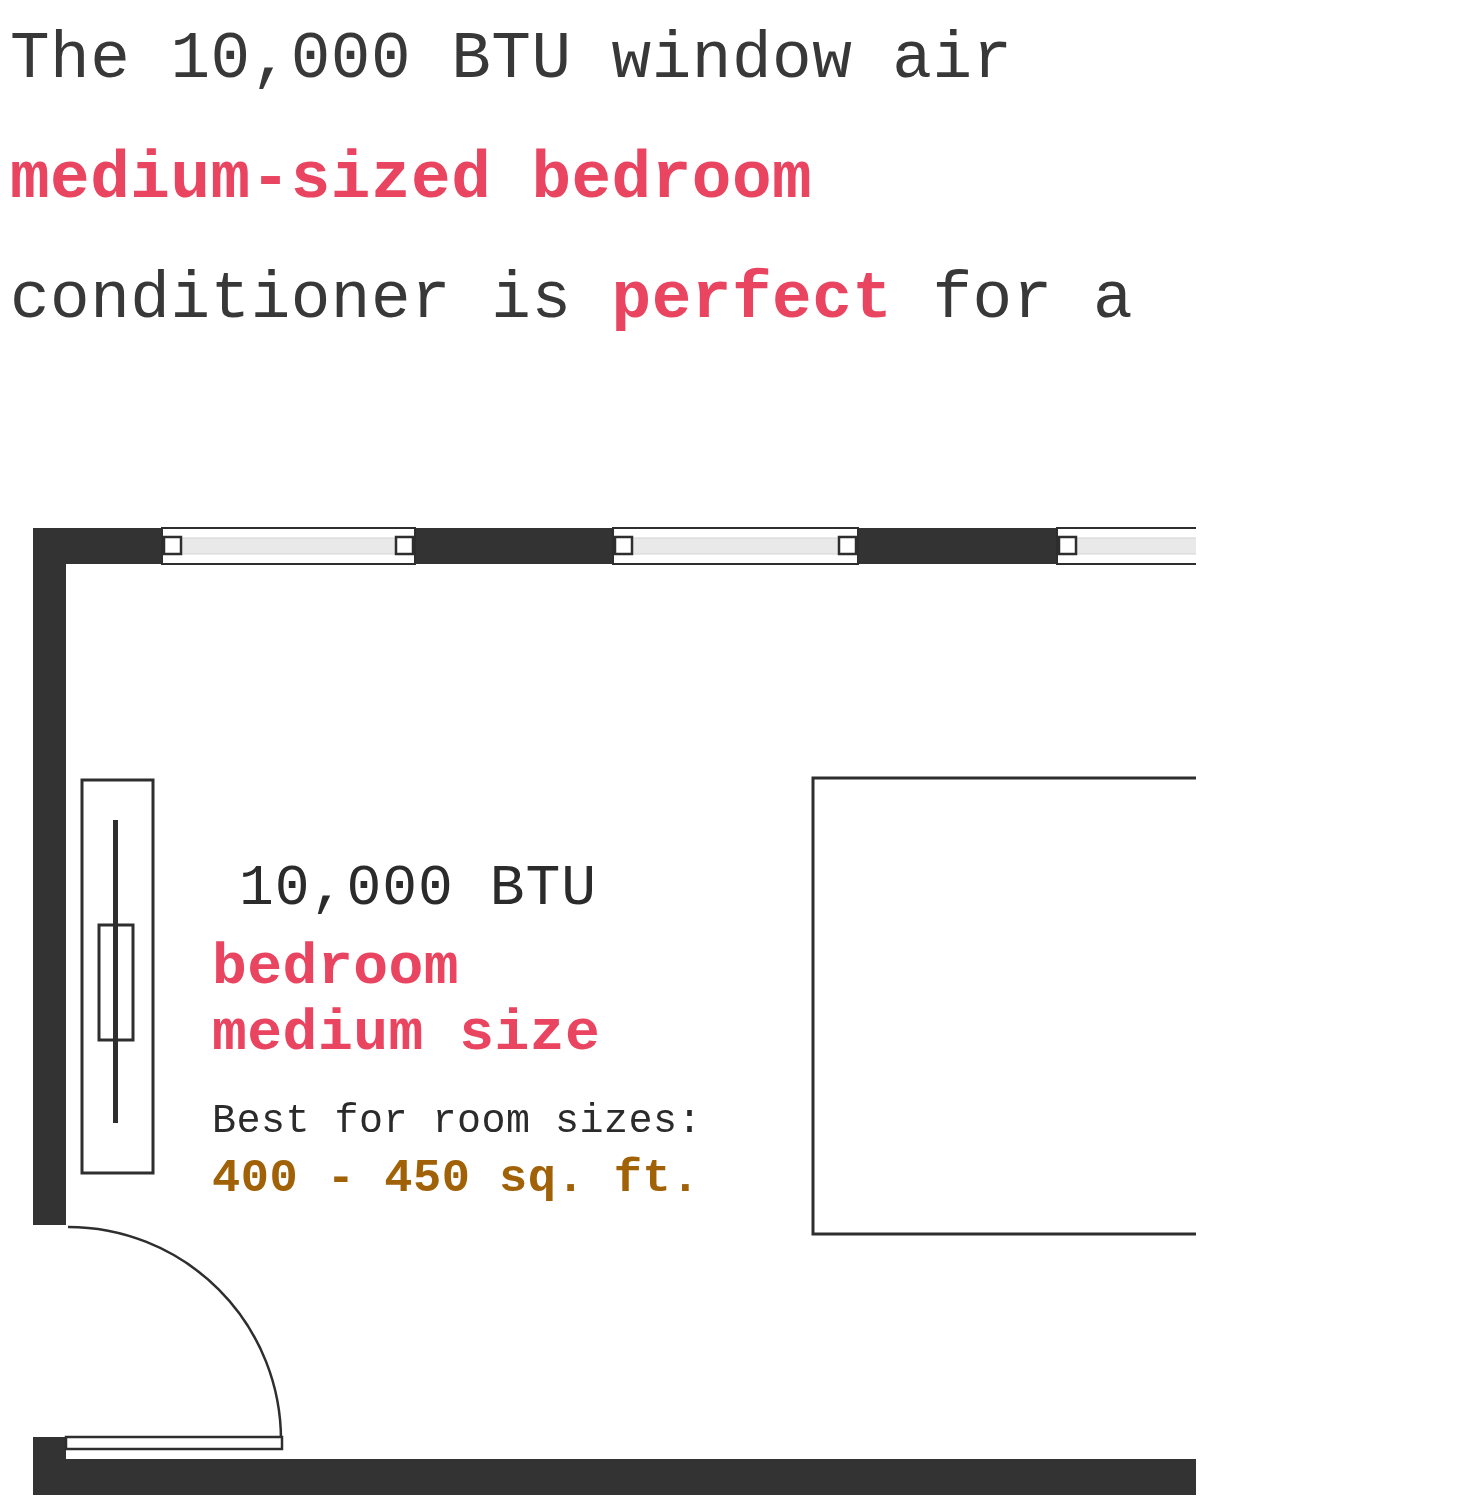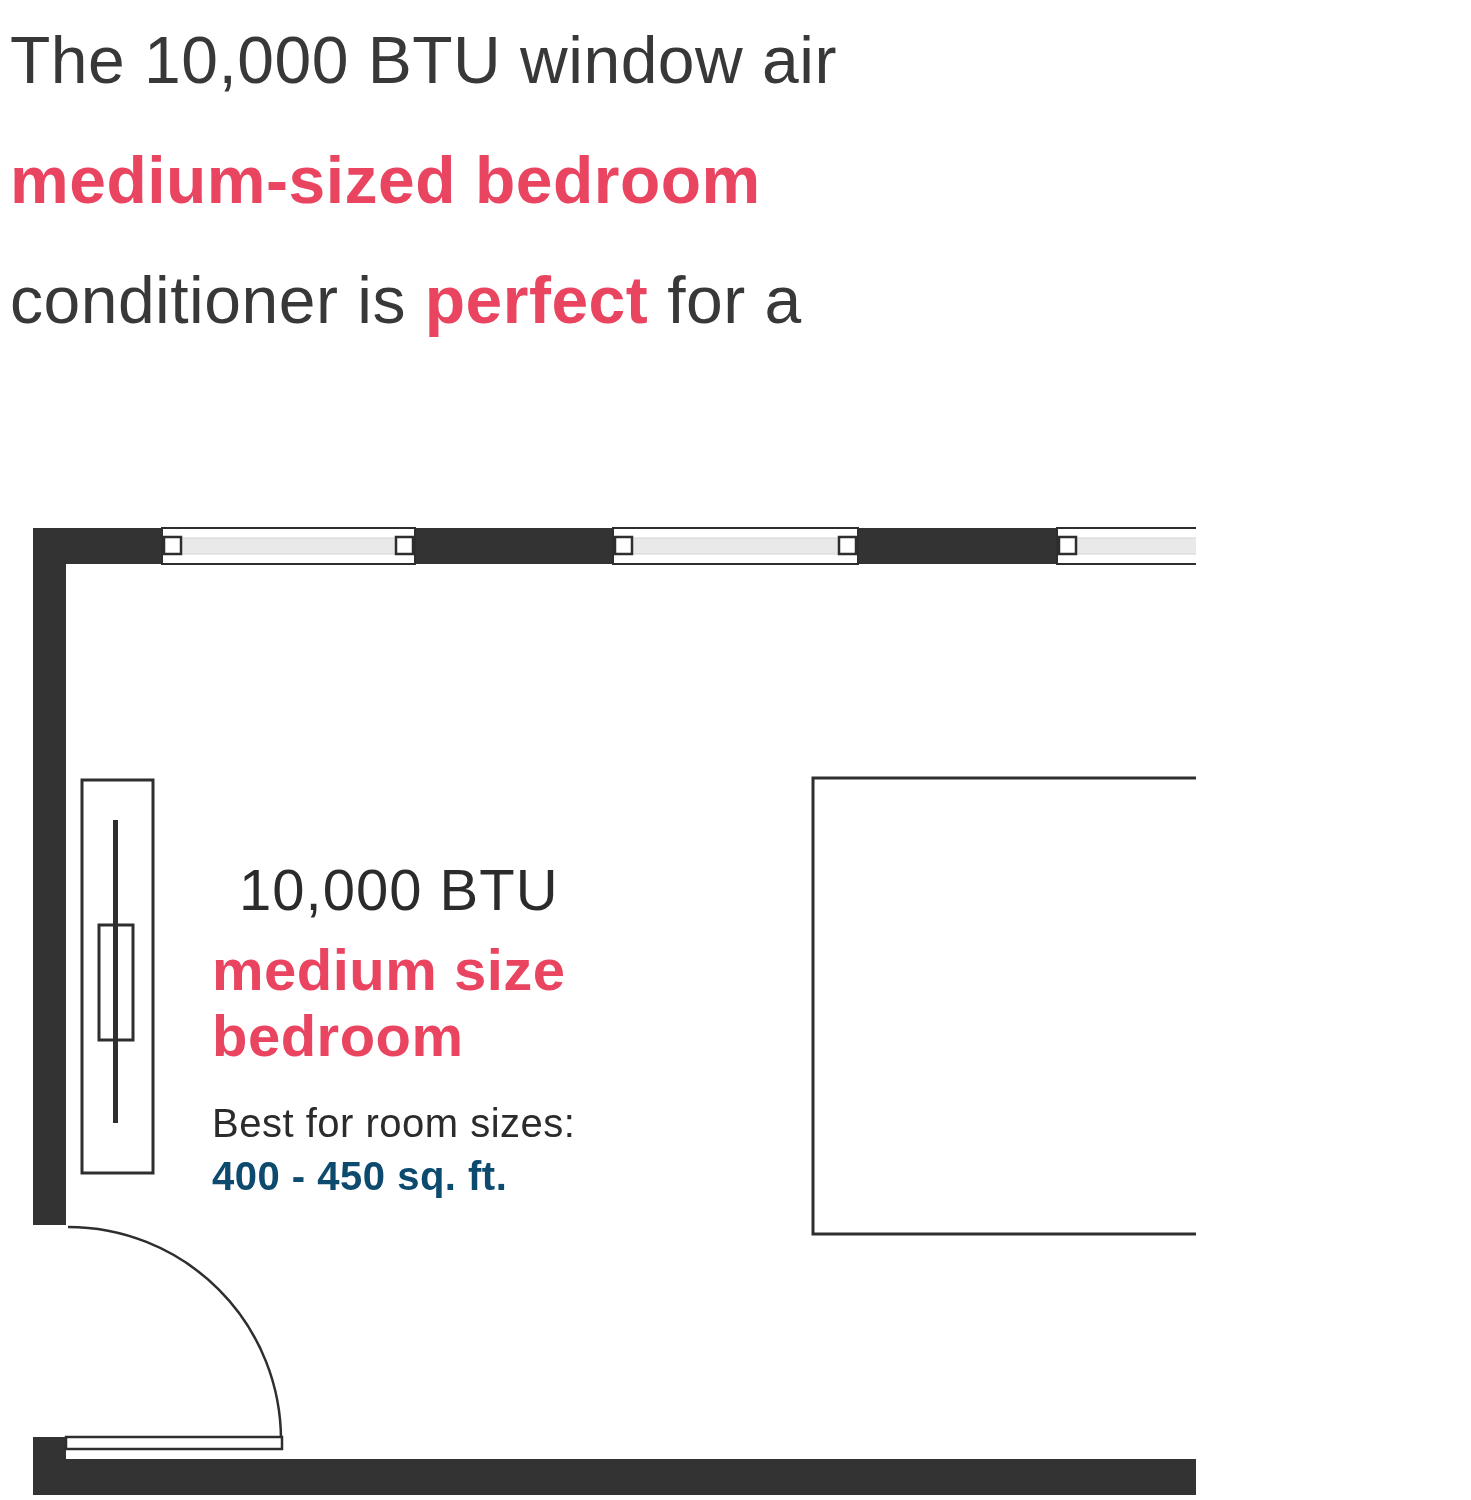--- a/index.html
+++ b/index.html
@@ -12,20 +12,21 @@
   }
   *{margin:0;padding:0;box-sizing:border-box;}
   html,body{background:#ffffff;}
   body{font-family:"Liberation Sans", sans-serif;}
   .canvas{
     position:relative;
     width:1196px;
     height:1500px;
     background:#fff;
     overflow:hidden;
+    font-family:Liberation Mono, monospace;
   }
   
   .headline{
     position:absolute;
     top:0px;
     left:10px;
     width:1450px;
     font-size:66px;
     line-height:120px;
     font-weight:300;
@@ -77,23 +78,23 @@
   }
   .room-label .best{
     margin-top:32px;
     font-size:40px;
     font-weight:400;
     color:var(--body-text);
     letter-spacing:0.5px;
   }
   .room-label .range{
     margin-top:8px;
-    font-size:40px;
+    font-size:47px;
     font-weight:800;
-    color:#0c4a6e;
+    color:#a16207;
     letter-spacing:0.5px;
   }
 </style>
 </head>
 <body>
 
 <div class="canvas">
 
   <header class="headline">
     <div class="hl-line">
@@ -150,20 +151,20 @@
       <rect class="o3" x="1295" y="1013" width="100" height="200" rx="22"></rect>
     </g>
 
     <rect class="o25" x="1326" y="636" width="83" height="127"></rect>
     <rect class="o25" x="1326" y="1255" width="83" height="127"></rect>
   </svg>
 
   <div class="room-label">
     <div class="btu">10,000 BTU</div>
     <div class="size">
+      <div>bedroom</div>
       <div>medium size</div>
-      <div>bedroom</div>
     </div>
     <div class="best">Best for room sizes:</div>
     <div class="range">400 - 450 sq. ft.</div>
   </div>
 
 </div>
 
 </body></html>

